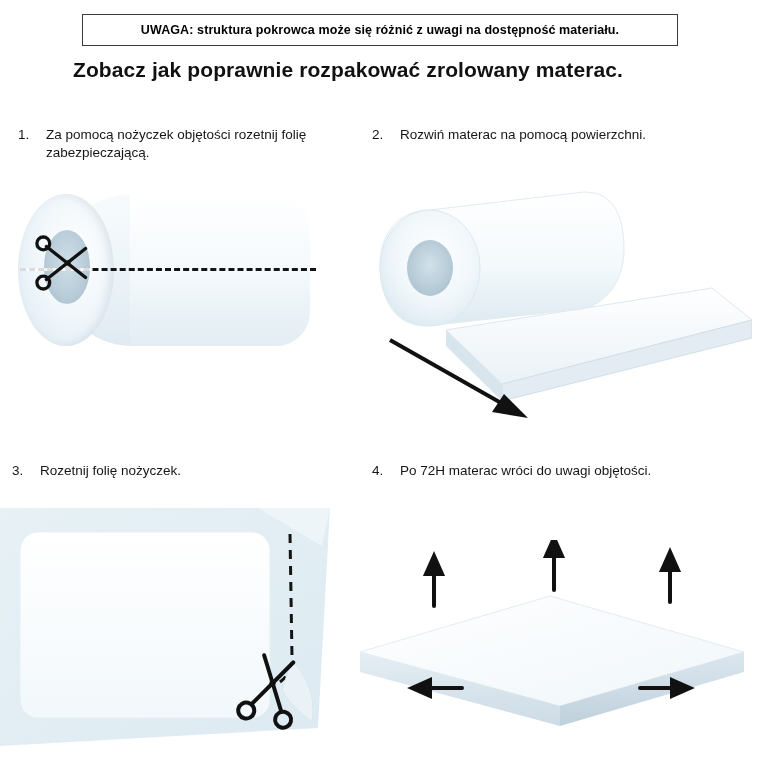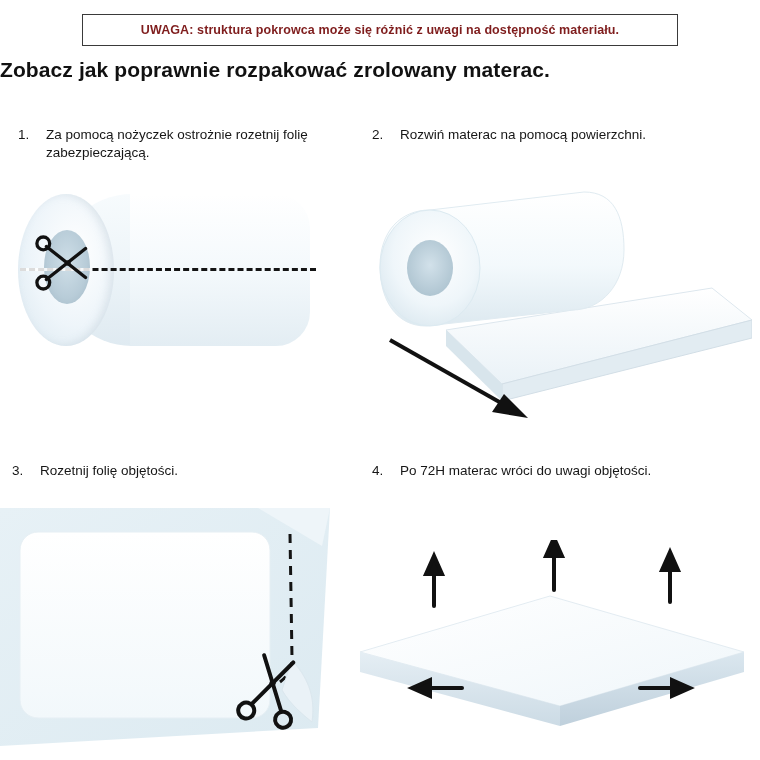--- a/index.html
+++ b/index.html
@@ -28,30 +28,30 @@
     display: flex;
     align-items: center;
     justify-content: center;
     box-sizing: border-box;
   }
   .notice-text {
     font-size: 12.5px;
     font-weight: bold;
     letter-spacing: 0.1px;
     text-align: center;
-    color: #7f1d1d;
+    color: #000000;
   }
 
   
   .heading {
     position: absolute;
-    left: 0;
+    left: 16px;
     top: 58px;
     width: 664px;
-    text-align: left;
+    text-align: center;
     font-size: 21px;
     font-weight: bold;
     color: #111111;
     letter-spacing: 0.1px;
   }
 
   
   .step {
     position: absolute;
   }
@@ -146,21 +146,21 @@
 
 <div class="notice">
   <span class="notice-text">UWAGA: struktura pokrowca może się różnić z uwagi na dostępność materiału.</span>
 </div>
 
 <div class="heading">Zobacz jak poprawnie rozpakować zrolowany materac.</div>
 
 <div class="step" id="step1">
   <div class="step-head">
     <span class="step-num">1.</span>
-    <span class="step-text">Za pomocą nożyczek ostrożnie rozetnij folię zabezpieczającą.</span>
+    <span class="step-text">Za pomocą nożyczek objętości rozetnij folię zabezpieczającą.</span>
   </div>
 </div>
 
 <div class="art" id="art1">
   <div class="roll-body"></div>
   <div class="roll-body-2"></div>
   <div class="roll-cap"></div>
   <div class="roll-hole"></div>
   <div class="cut-line"></div>
   <div class="cut-line-light"></div>
@@ -222,21 +222,21 @@
     <g stroke="#111111" stroke-width="4" fill="none">
       <line x1="38" y1="170" x2="158" y2="238"></line>
     </g>
     <polygon points="176,248 140,242 152,224" fill="#111111"></polygon>
   </svg>
 </div>
 
 <div class="step" id="step3">
   <div class="step-head">
     <span class="step-num">3.</span>
-    <span class="step-text">Rozetnij folię objętości.</span>
+    <span class="step-text">Rozetnij folię nożyczek.</span>
   </div>
 </div>
 
 <div class="art" id="art3">
   <svg width="346" height="252" viewBox="0 0 346 252">
     <defs>
       <linearGradient id="g3bg" x1="0" y1="0" x2="1" y2="1">
         <stop offset="0%" stop-color="#e7f1f6"></stop>
         <stop offset="100%" stop-color="#dceaf1"></stop>
       </linearGradient>

